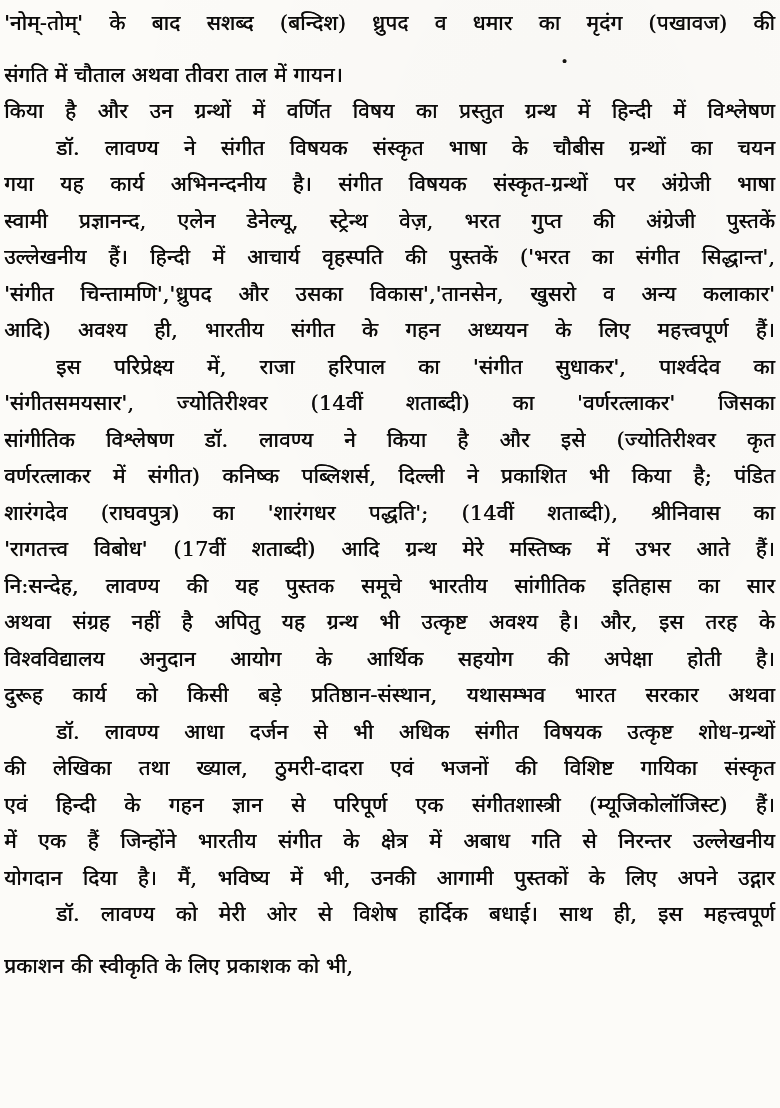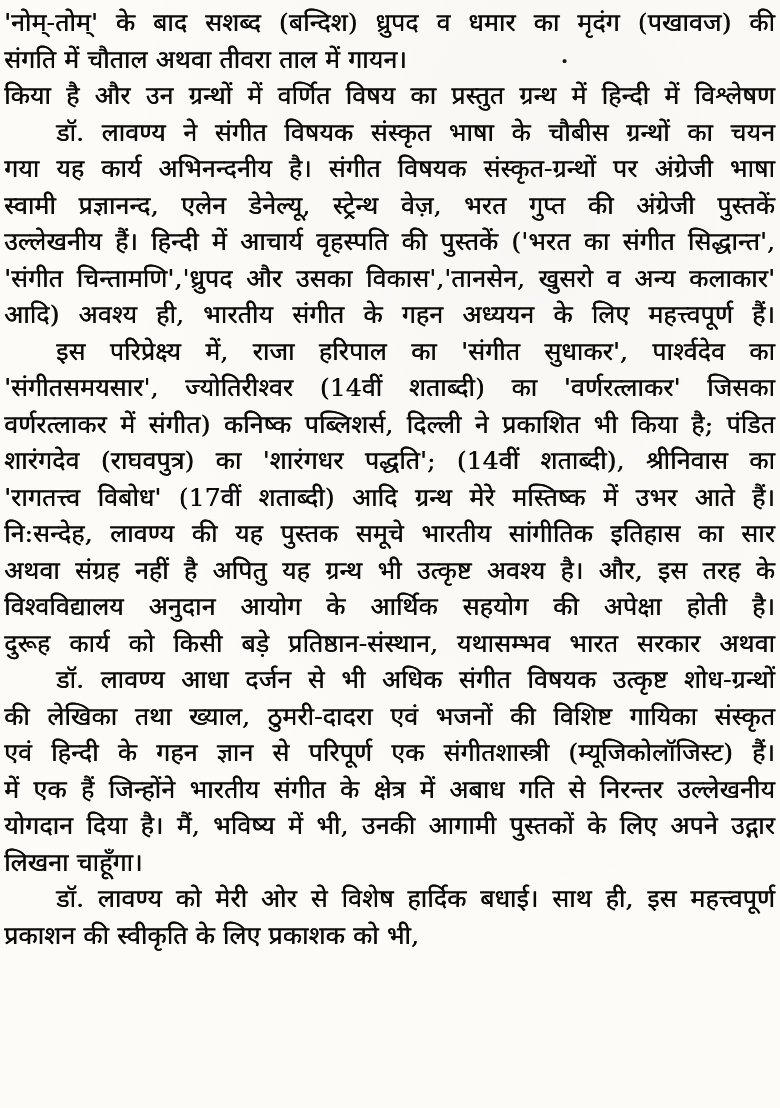--- a/index.html
+++ b/index.html
@@ -21,36 +21,37 @@
     background:
       radial-gradient(ellipse at 70% 20%, rgba(0,0,0,0.015), rgba(0,0,0,0) 60%),
       #fcfbf8;
     color: #0c0b0a;
     font-family: "DejaVu Serif", "DejaVu Sans", "Liberation Serif", serif;
   }
   .text-block {
     width: 100%;
   }
   .line {
-    font-size: 25px;
+    font-size: 21px;
     line-height: 36.5px;
     height: 36.5px;
     overflow: visible;
     text-align: justify;
     text-align-last: justify;
     letter-spacing: 0.1px;
     text-shadow: 0.4px 0 0 currentColor; 
     white-space: normal;
   }
   .line.indent {
     text-indent: 52px;
   }
   .line.flushleft {
     text-align: left;
     text-align-last: left;
+    margin-top: 15px;
   }
   .stray-dot {
     position: absolute;
     left: 560px;
     top: 40px;
     font-size: 27px;
     line-height: 27px;
     color: #171511;
     text-shadow: 0.4px 0 0 currentColor;
   }
@@ -64,30 +65,30 @@
       <div class="line flushleft">संगति में चौताल अथवा तीवरा ताल में गायन।</div>
       <div class="line">किया है और उन ग्रन्थों में वर्णित विषय का प्रस्तुत ग्रन्थ में हिन्दी में विश्लेषण</div>
       <div class="line indent">डॉ. लावण्य ने संगीत विषयक संस्कृत भाषा के चौबीस ग्रन्थों का चयन</div>
       <div class="line">गया यह कार्य अभिनन्दनीय है। संगीत विषयक संस्कृत-ग्रन्थों पर अंग्रेजी भाषा</div>
       <div class="line">स्वामी प्रज्ञानन्द, एलेन डेनेल्यू, स्ट्रेन्थ वेज़, भरत गुप्त की अंग्रेजी पुस्तकें</div>
       <div class="line">उल्लेखनीय हैं। हिन्दी में आचार्य वृहस्पति की पुस्तकें ('भरत का संगीत सिद्धान्त',</div>
       <div class="line">'संगीत चिन्तामणि','ध्रुपद और उसका विकास','तानसेन, खुसरो व अन्य कलाकार'</div>
       <div class="line">आदि) अवश्य ही, भारतीय संगीत के गहन अध्ययन के लिए महत्त्वपूर्ण हैं।</div>
       <div class="line indent">इस परिप्रेक्ष्य में, राजा हरिपाल का 'संगीत सुधाकर', पार्श्वदेव का</div>
       <div class="line">'संगीतसमयसार', ज्योतिरीश्वर (14वीं शताब्दी) का 'वर्णरत्लाकर' जिसका</div>
+      <div class="line">सांगीतिक विश्लेषण डॉ. लावण्य ने किया है और इसे (ज्योतिरीश्वर कृत</div>
       <div class="line">वर्णरत्लाकर में संगीत) कनिष्क पब्लिशर्स, दिल्ली ने प्रकाशित भी किया है; पंडित</div>
       <div class="line">शारंगदेव (राघवपुत्र) का 'शारंगधर पद्धति'; (14वीं शताब्दी), श्रीनिवास का</div>
       <div class="line">'रागतत्त्व विबोध' (17वीं शताब्दी) आदि ग्रन्थ मेरे मस्तिष्क में उभर आते हैं।</div>
       <div class="line">नि:सन्देह, लावण्य की यह पुस्तक समूचे भारतीय सांगीतिक इतिहास का सार</div>
       <div class="line">अथवा संग्रह नहीं है अपितु यह ग्रन्थ भी उत्कृष्ट अवश्य है। और, इस तरह के</div>
       <div class="line">विश्वविद्यालय अनुदान आयोग के आर्थिक सहयोग की अपेक्षा होती है।</div>
       <div class="line">दुरूह कार्य को किसी बड़े प्रतिष्ठान-संस्थान, यथासम्भव भारत सरकार अथवा</div>
       <div class="line indent">डॉ. लावण्य आधा दर्जन से भी अधिक संगीत विषयक उत्कृष्ट शोध-ग्रन्थों</div>
       <div class="line">की लेखिका तथा ख्याल, ठुमरी-दादरा एवं भजनों की विशिष्ट गायिका संस्कृत</div>
       <div class="line">एवं हिन्दी के गहन ज्ञान से परिपूर्ण एक संगीतशास्त्री (म्यूजिकोलॉजिस्ट) हैं।</div>
       <div class="line">में एक हैं जिन्होंने भारतीय संगीत के क्षेत्र में अबाध गति से निरन्तर उल्लेखनीय</div>
       <div class="line">योगदान दिया है। मैं, भविष्य में भी, उनकी आगामी पुस्तकों के लिए अपने उद्गार</div>
-      <div class="line flushleft">लिखना चाहूँगा।</div>
       <div class="line indent">डॉ. लावण्य को मेरी ओर से विशेष हार्दिक बधाई। साथ ही, इस महत्त्वपूर्ण</div>
       <div class="line flushleft">प्रकाशन की स्वीकृति के लिए प्रकाशक को भी,</div>
     </div>
   <span class="stray-dot">.</span>
 </div>
 
 </body></html>

